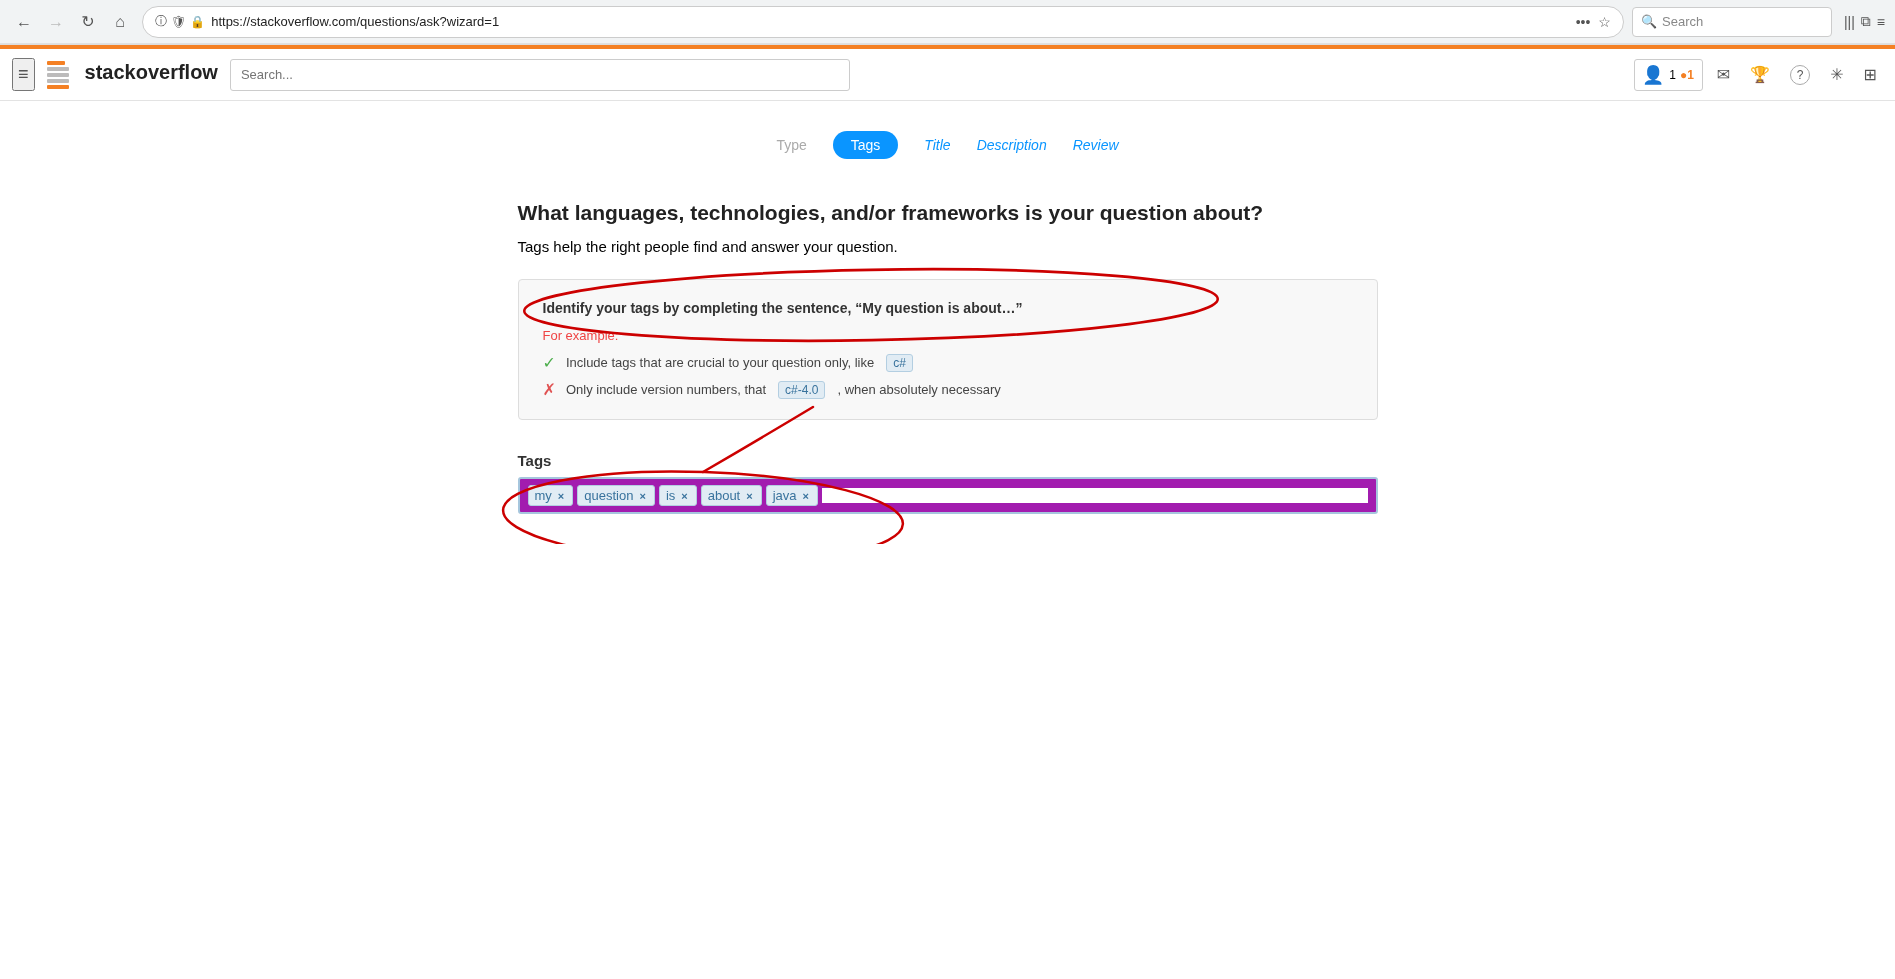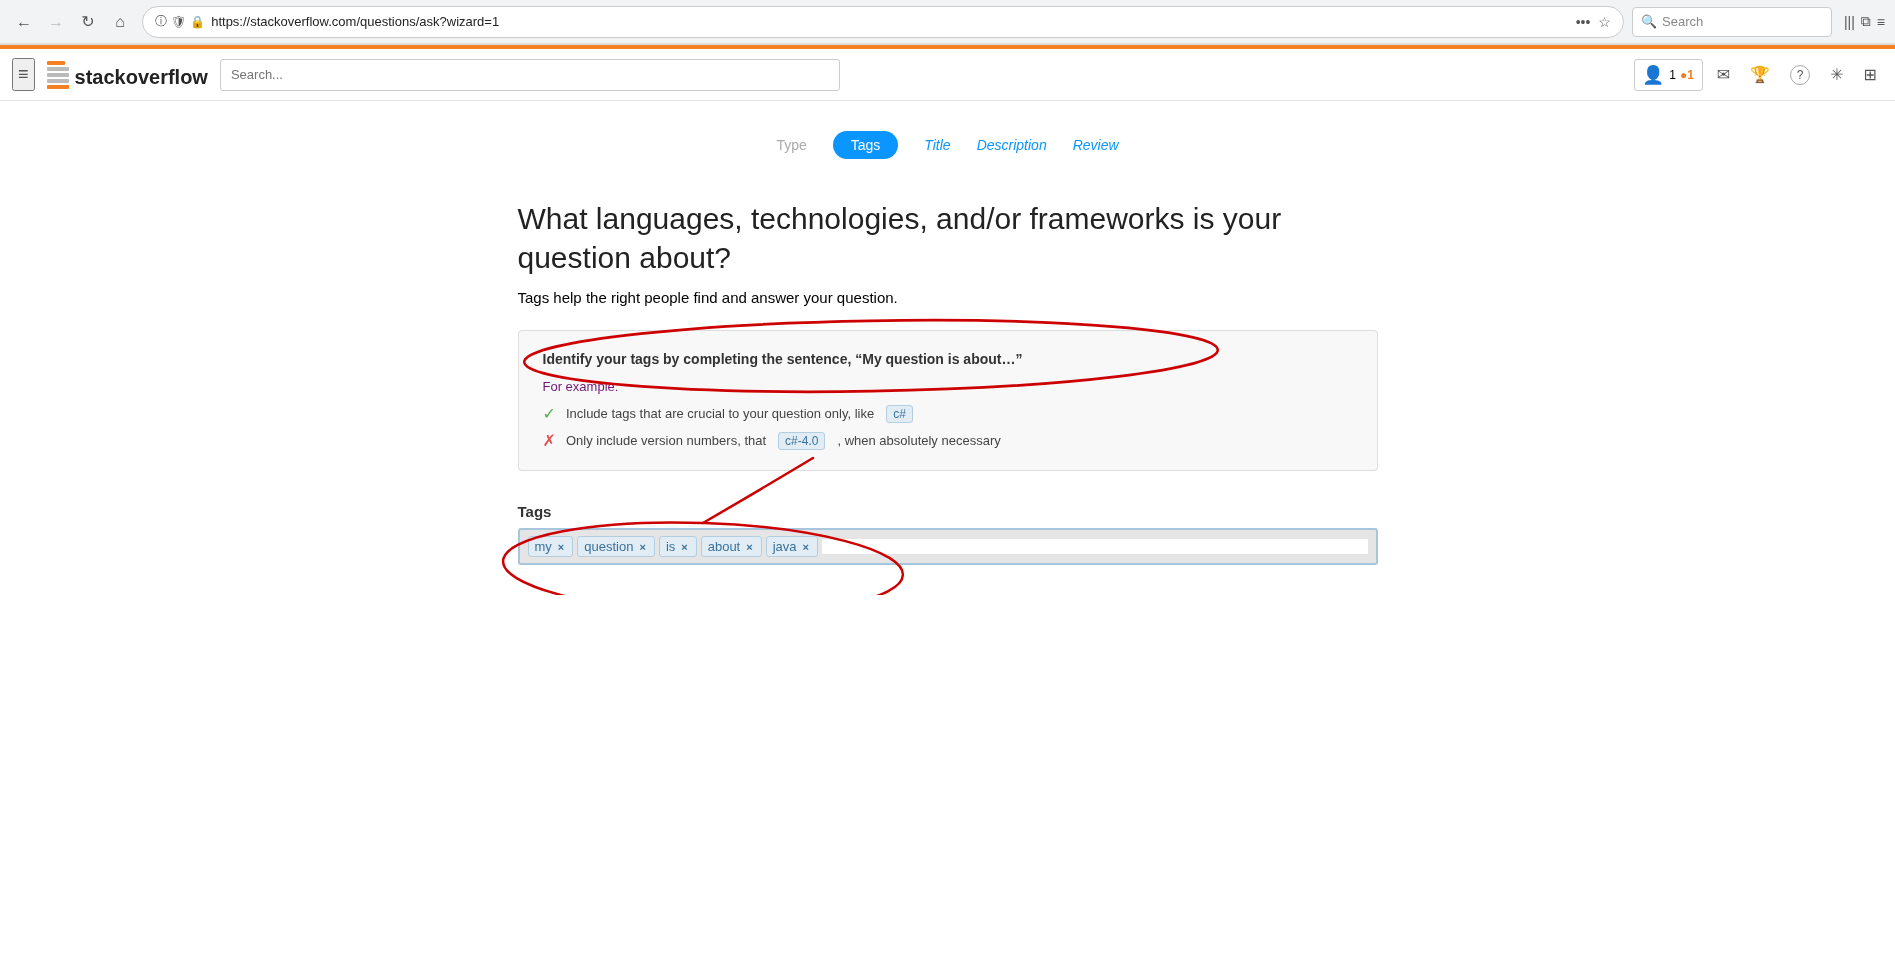--- a/index.html
+++ b/index.html
@@ -110,22 +110,22 @@
       gap: 12px;
     }
     .hamburger-btn {
       font-size: 18px;
       color: #555;
       cursor: pointer;
       padding: 4px;
     }
     .so-logo {
       display: flex;
-      align-items: flex-end;
-      gap: 2px;
+      align-items: flex-start;
+      gap: 12px;
       text-decoration: none;
     }
     .so-logo-icon {
       display: flex;
       flex-direction: column;
       gap: 2px;
       margin-right: 4px;
     }
     .so-logo-bar {
       height: 4px;
@@ -205,22 +205,22 @@
       font-weight: 500;
     }
     .wizard-step.clickable {
       color: #0a95ff;
       cursor: pointer;
       font-style: italic;
     }
 
     
     .page-heading {
-      font-size: 30px;
-      font-weight: 400;
+      font-size: 21px;
+      font-weight: 700;
       color: #222;
       line-height: 1.3;
       margin-bottom: 12px;
     }
     .page-subtext {
       font-size: 15px;
       color: #000000;
       margin-bottom: 24px;
     }
 
@@ -234,21 +234,21 @@
       position: relative;
     }
     .instruction-title {
       font-size: 14px;
       font-weight: 700;
       color: #333;
       margin-bottom: 12px;
     }
     .instruction-example-label {
       font-size: 13px;
-      color: #701a75;
+      color: #ef4444;
       margin-bottom: 10px;
     }
     .instruction-list {
       list-style: none;
       display: flex;
       flex-direction: column;
       gap: 8px;
     }
     .instruction-item {
       display: flex;
@@ -281,21 +281,21 @@
       margin-bottom: 8px;
     }
     .tags-input-container {
       border: 2px solid #a6c6dd;
       border-radius: 3px;
       padding: 6px 8px;
       display: flex;
       flex-wrap: wrap;
       gap: 4px;
       align-items: center;
-      background: #e5e5e5;
+      background: #a21caf;
       position: relative;
     }
     .tag-item {
       display: flex;
       align-items: center;
       background: #e1ecf4;
       color: #39739d;
       border: 1px solid #b3cee1;
       border-radius: 3px;
       padding: 2px 6px;

